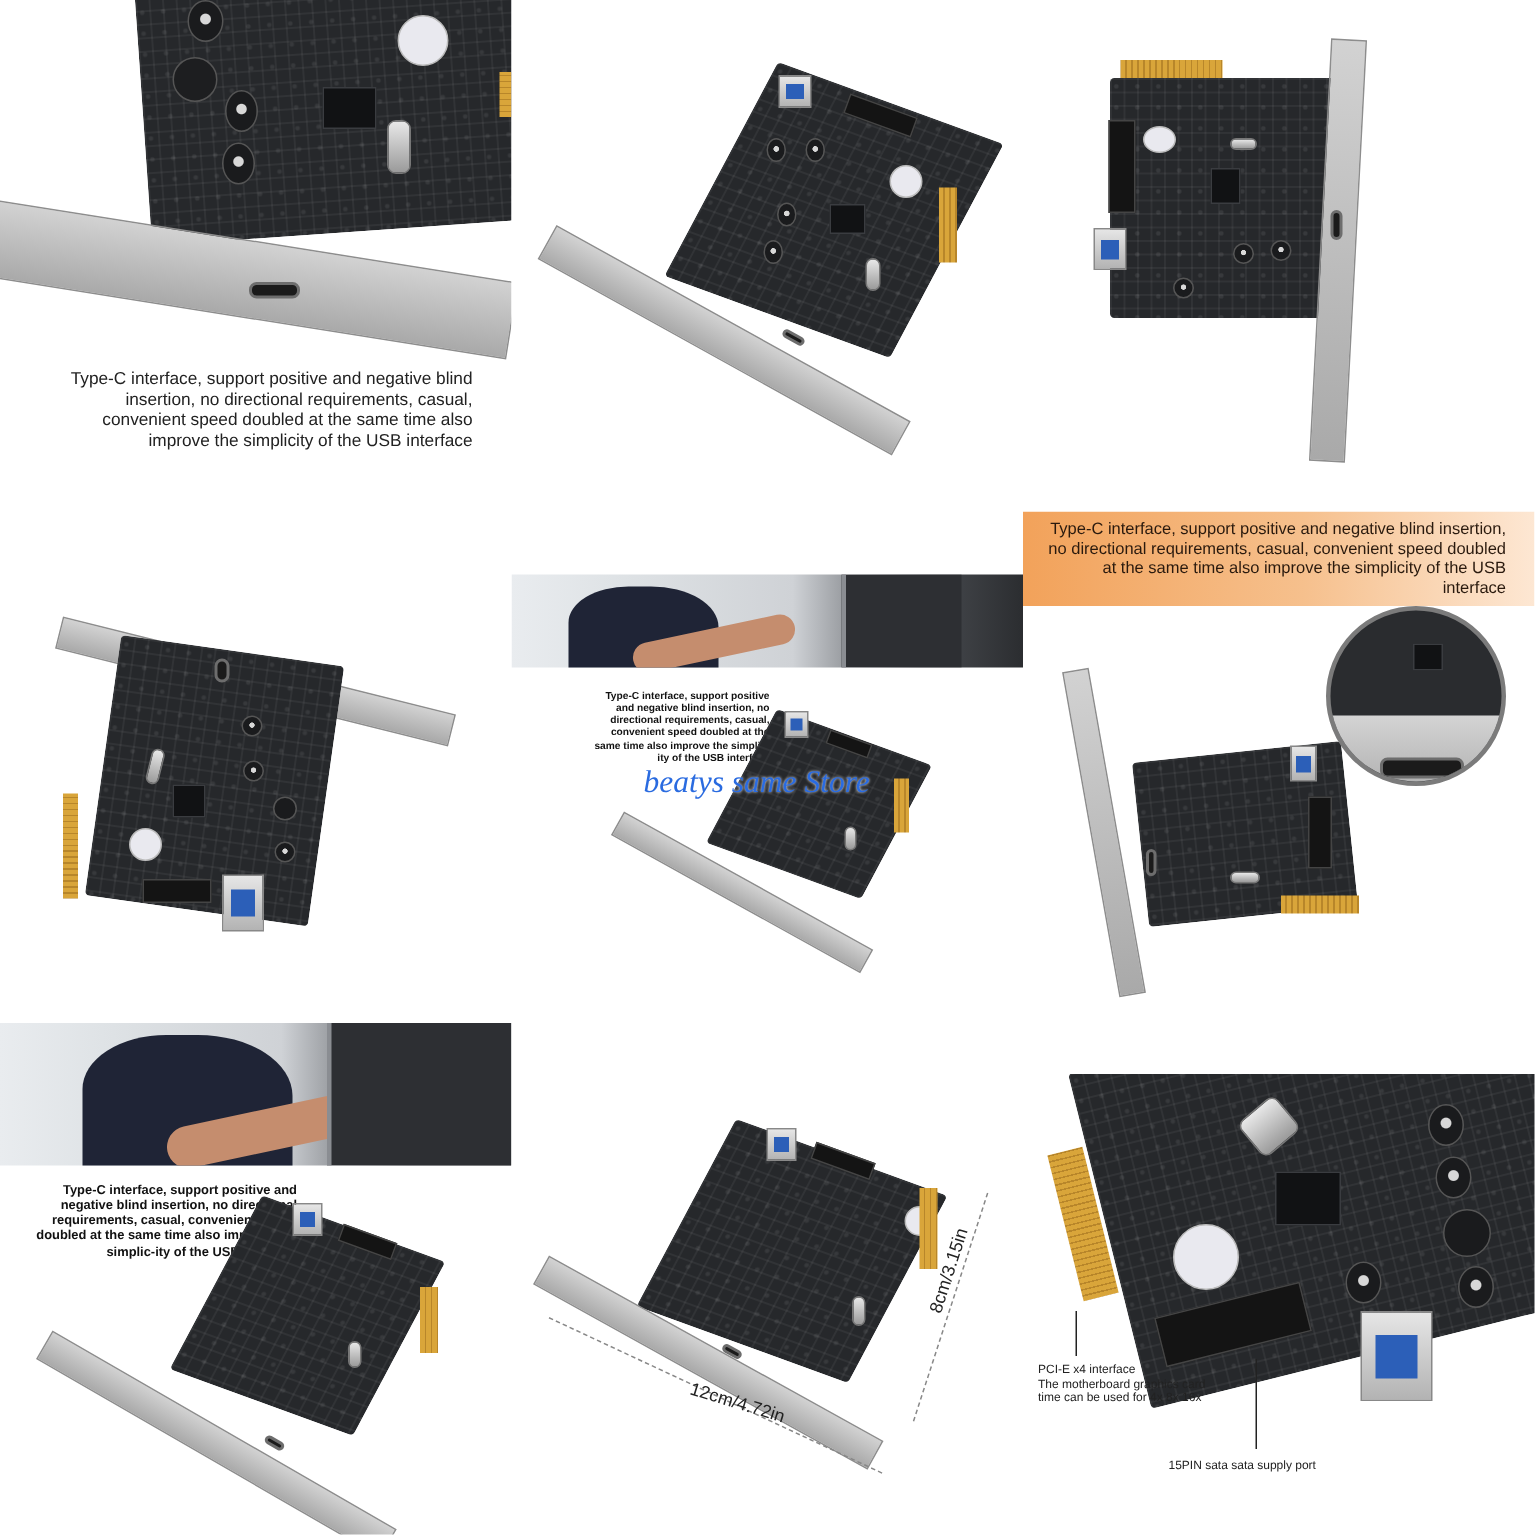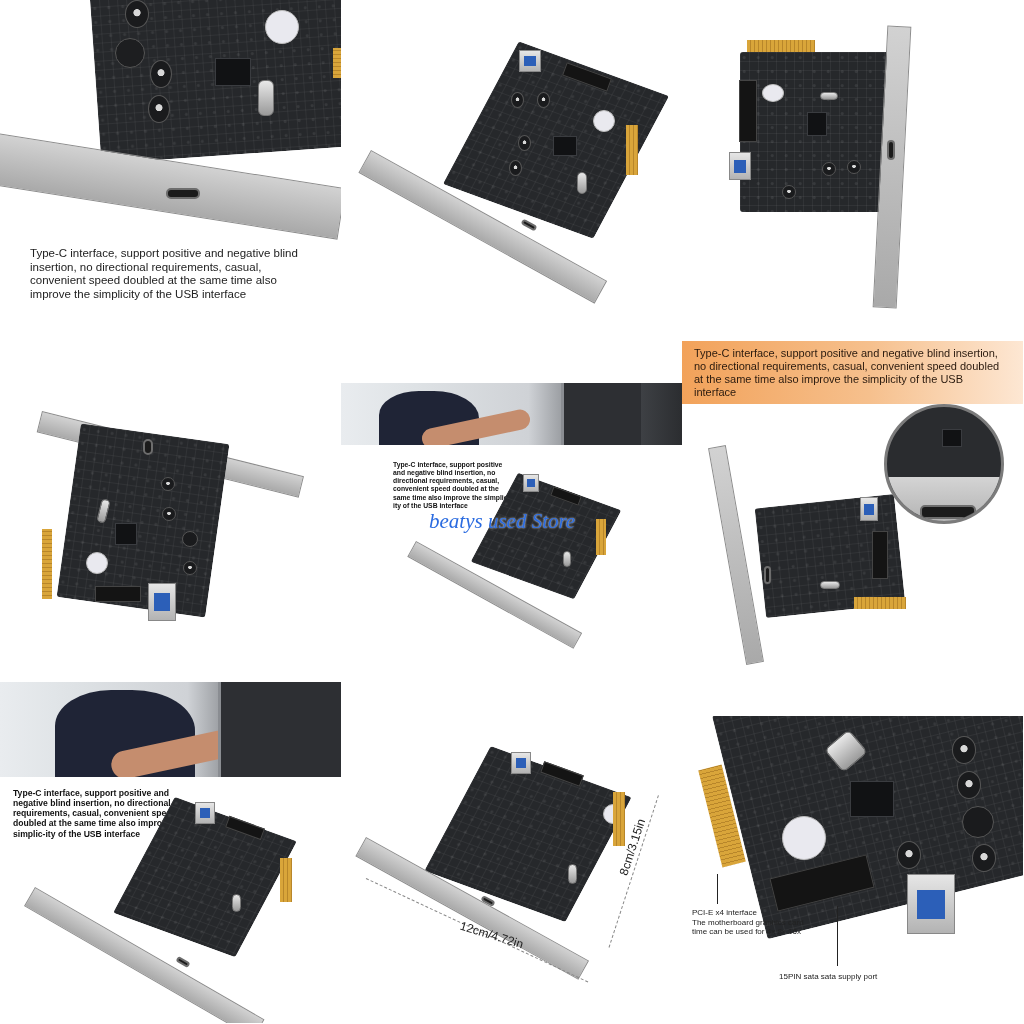--- a/index.html
+++ b/index.html
@@ -28,21 +28,21 @@
     .crystal { position: absolute; background: linear-gradient(#e8e8e8, #9a9a9a); border-radius: 6px; border: 1px solid #777; }
     .sticker { position: absolute; border-radius: 50%; background: #e9e9ef; border: 1px solid #bbb; }
     .gold { position: absolute; background: repeating-linear-gradient(90deg, #d9a53a 0 3px, #b8862a 3px 4px); }
     .gold-v { position: absolute; background: repeating-linear-gradient(0deg, #d9a53a 0 3px, #b8862a 3px 4px); }
     .bracket { position: absolute; background: linear-gradient(#d2d2d2, #a9a9a9); border: 1px solid #8d8d8d; }
     .typec { position: absolute; background: #1b1b1b; border-radius: 5px; border: 2px solid #6d6d6d; }
     .usba { position: absolute; background: linear-gradient(#e6e6e6, #b3b3b3); border: 1px solid #888; }
     .usba::after { content: ""; position: absolute; left: 20%; top: 25%; width: 60%; height: 50%; background: #2c5fb8; }
     .sata { position: absolute; background: #141414; border: 1px solid #444; }
 
-    .caption { position: absolute; color: #222; line-height: 1.18; }
+    .caption { position: absolute; color: #222; line-height: 1.18; text-align: right; }
     .cap-plain { font-size: 11.5px; font-weight: normal; }
     .cap-bold { font-family: "Liberation Sans", sans-serif; font-weight: bold; color: #111; }
     .orange-band { position: absolute; left: 0; top: 0; width: 341px; height: 63px;
       background: linear-gradient(90deg, #f2a25a 0%, #f6c08d 55%, #fde7d3 100%); }
     .photo-strip { position: absolute; left: 0; width: 341px; overflow: hidden;
       background: linear-gradient(90deg, #e9ecef 0%, #dfe3e6 20%, #cfd2d6 55%, #4a4d52 80%, #2b2d30 100%); }
     .person-shirt { position: absolute; background: #1f2436; border-radius: 40% 45% 0 0; }
     .person-arm { position: absolute; background: #c58d6e; border-radius: 30px; transform: rotate(-12deg); }
     .tower { position: absolute; background: #2d2f33; border-left: 3px solid #8a8d92; }
     .watermark { position: absolute; font-family: "Liberation Serif", serif; font-style: italic;
@@ -124,21 +124,21 @@
     <div class="person-arm" style="left:80px; top:36px; width:110px; height:20px;"></div>
     <div class="tower" style="left:220px; top:0; width:80px; height:62px;"></div>
   </div>
   <p class="caption cap-bold" style="left:52px; top:120px; width:120px; font-size:6.8px; line-height:1.2;">Type-C interface, support positive and negative blind insertion, no directional requirements, casual, convenient speed doubled at the same time also improve the simplic-ity of the USB interface</p>
   <div class="pcb" style="left:150px; top:145px; width:110px; height:100px; transform:rotate(20deg) skewX(-8deg);"></div>
   <div class="usba" style="left:182px; top:133px; width:16px; height:18px;"></div>
   <div class="sata" style="left:210px; top:150px; width:30px; height:10px; transform:rotate(20deg);"></div>
   <div class="gold" style="left:255px; top:178px; width:10px; height:36px;"></div>
   <div class="crystal" style="left:222px; top:210px; width:8px; height:16px;"></div>
   <div class="bracket" style="left:75px; top:200px; width:190px; height:18px; transform:rotate(29deg); transform-origin:left top;"></div>
-  <span class="watermark" style="left:88px; top:168px;">beatys used Store</span>
+  <span class="watermark" style="left:88px; top:168px;">beatys same Store</span>
 </div>
 
 <div class="tile t5">
   <div class="orange-band"></div>
   <p class="caption cap-plain" style="left:12px; top:6px; width:310px; font-size:11px; color:#2a1a0e;">Type-C interface, support positive and negative blind insertion, no directional requirements, casual, convenient speed doubled at the same time also improve the simplicity of the USB interface</p>
   <div class="bracket" style="left:45px; top:104px; width:18px; height:220px; transform:rotate(-10deg);"></div>
   <div class="pcb" style="left:78px; top:160px; width:140px; height:110px; transform:rotate(-6deg);"></div>
   <div class="typec" style="left:82px; top:225px; width:7px; height:18px;"></div>
   <div class="usba" style="left:178px; top:156px; width:18px; height:24px;"></div>
   <div class="sata" style="left:190px; top:190px; width:16px; height:48px;"></div>

